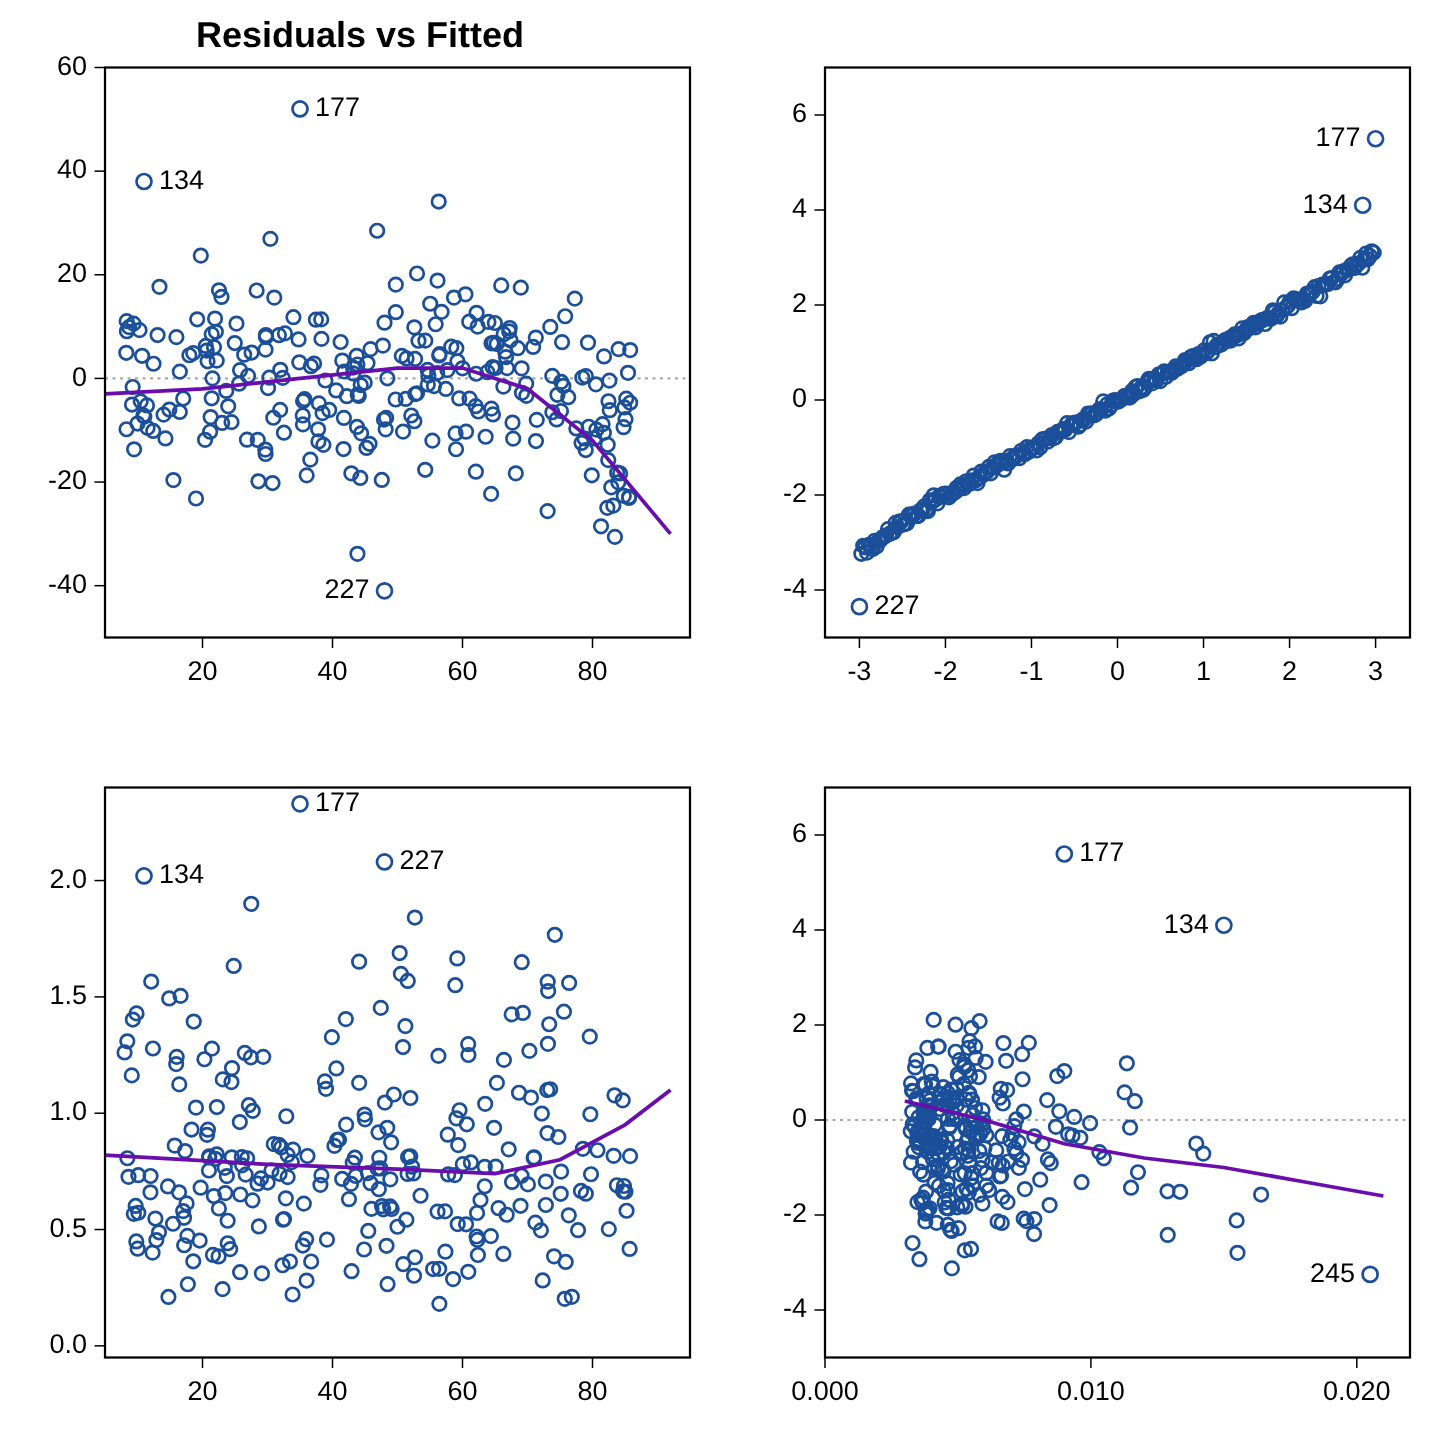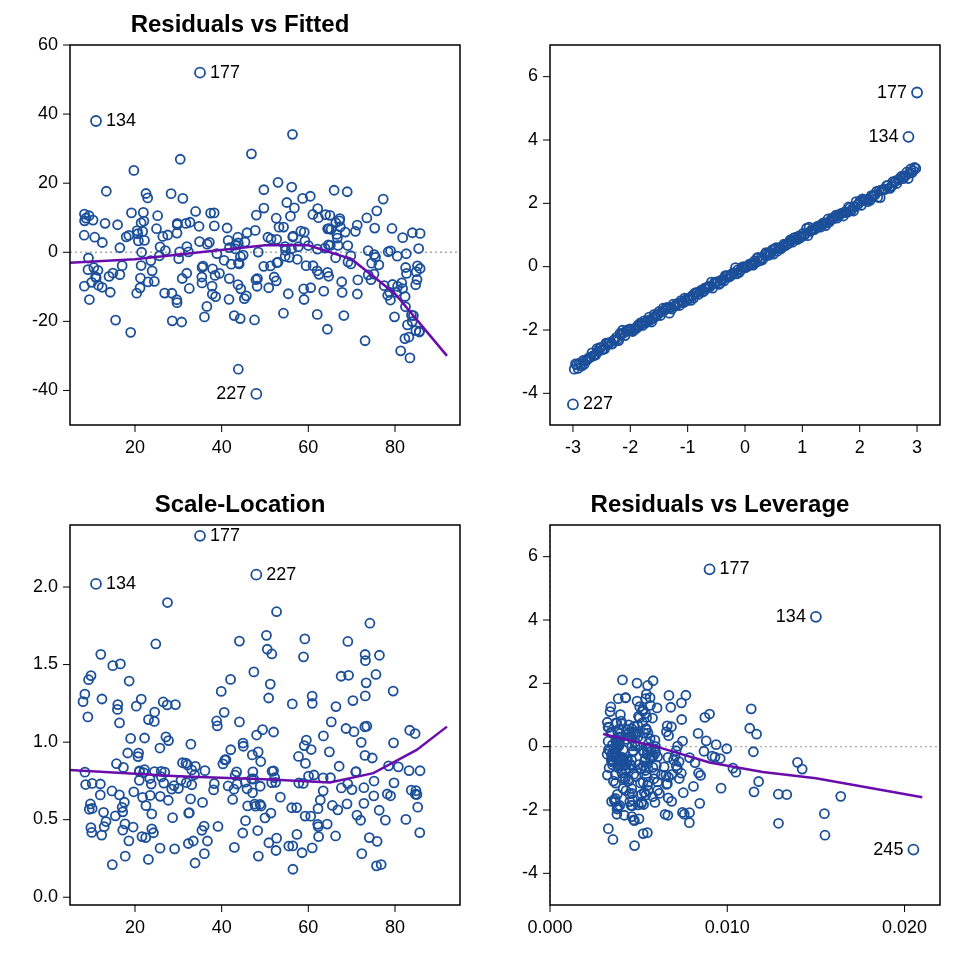--- a/index.html
+++ b/index.html
@@ -690,21 +690,20 @@
           <line x1="63" y1="203.33333333333331" x2="70" y2="203.33333333333331" class="tick" stroke="#000"></line>
           <text x="58" y="203.33333333333331" text-anchor="end" dominant-baseline="middle">2</text>
           <line x1="63" y1="140" x2="70" y2="140" class="tick" stroke="#000"></line>
           <text x="58" y="140" text-anchor="end" dominant-baseline="middle">4</text>
           <line x1="63" y1="76.66666666666669" x2="70" y2="76.66666666666669" class="tick" stroke="#000"></line>
           <text x="58" y="76.66666666666669" text-anchor="end" dominant-baseline="middle">6</text>
         </g>
       </svg>
   </div>
   <div class="cell">
-    <div class="title">Scale-Location</div>
     <svg class="panel" viewBox="0 0 480 480" id="svg-scaleloc">
         <clipPath id="clip-scaleloc">
           <rect x="70" y="45" width="390" height="380"></rect>
         </clipPath>
         <g clip-path="url(#clip-scaleloc)">
           <circle cx="351.94324872249086" cy="309.58585557474447" r="4.5" class="pt"></circle>
           <circle cx="128.8389878341518" cy="360.86968452347804" r="4.5" class="pt"></circle>
           <circle cx="266.45830245114234" cy="155.35409541187317" r="4.5" class="pt"></circle>
           <circle cx="323.1837363995006" cy="310.84353747981186" r="4.5" class="pt"></circle>
           <circle cx="311.19336742234736" cy="269.53249085852747" r="4.5" class="pt"></circle>
@@ -998,21 +997,20 @@
           <line x1="63" y1="262.1428571428571" x2="70" y2="262.1428571428571" class="tick" stroke="#000"></line>
           <text x="58" y="262.1428571428571" text-anchor="end" dominant-baseline="middle">1.0</text>
           <line x1="63" y1="184.59183673469386" x2="70" y2="184.59183673469386" class="tick" stroke="#000"></line>
           <text x="58" y="184.59183673469386" text-anchor="end" dominant-baseline="middle">1.5</text>
           <line x1="63" y1="107.0408163265306" x2="70" y2="107.0408163265306" class="tick" stroke="#000"></line>
           <text x="58" y="107.0408163265306" text-anchor="end" dominant-baseline="middle">2.0</text>
         </g>
       </svg>
   </div>
   <div class="cell">
-    <div class="title">Residuals vs Leverage</div>
     <svg class="panel" viewBox="0 0 480 480" id="svg-leverage">
         <line x1="70" x2="460" y1="266.66666666666663" y2="266.66666666666663" class="refline"></line>
         <line y1="45" y2="425" x1="70" x2="70" class="refline"></line>
         <clipPath id="clip-leverage">
           <rect x="70" y="45" width="390" height="380"></rect>
         </clipPath>
         <g clip-path="url(#clip-leverage)">
           <circle cx="128.697521026722" cy="247.48846239180233" r="4.5" class="pt"></circle>
           <circle cx="148.9189682187106" cy="244.78915178710545" r="4.5" class="pt"></circle>
           <circle cx="145.37213319628833" cy="289.0467049476522" r="4.5" class="pt"></circle>

